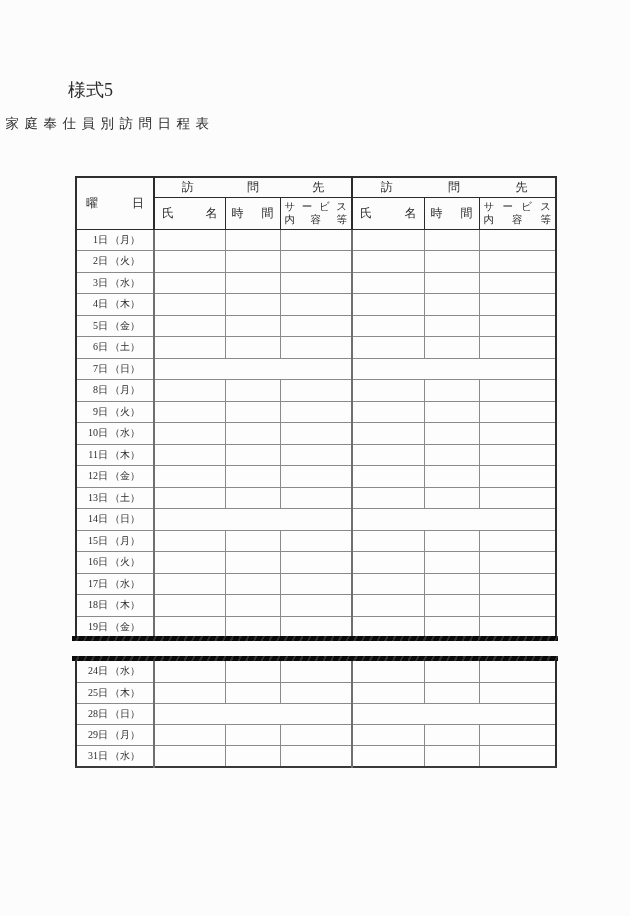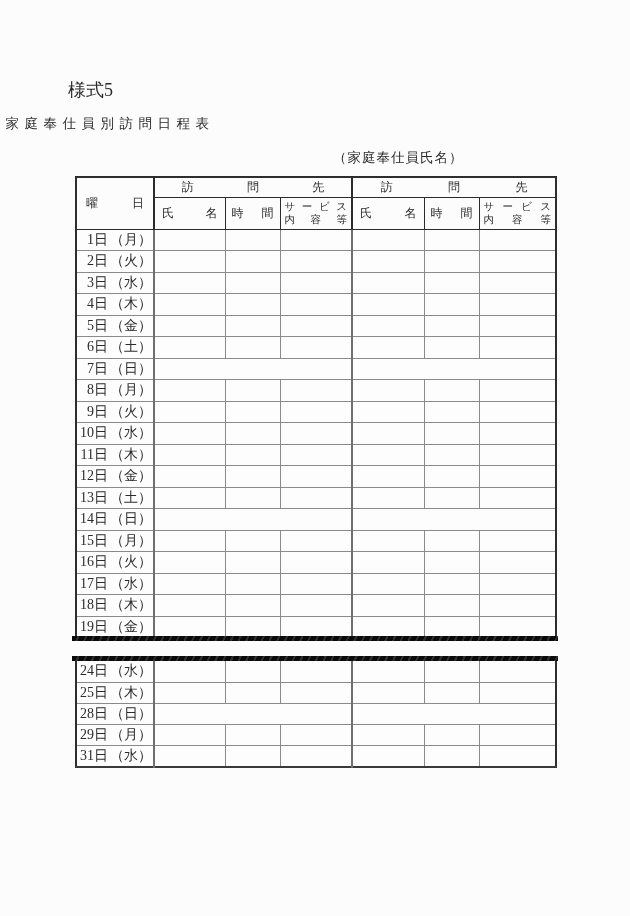--- a/index.html
+++ b/index.html
@@ -34,21 +34,21 @@
   .upper thead tr.grp-row{height:20px;}
   .upper thead tr.sub-row{height:32px;}
 
   tbody td{border:1px solid #8a8a8a;background:#fdfdfd;}
   tbody td:first-child{border-right:2px solid #6f6f6f;}
   tbody td.group-start{border-left:2px solid #6f6f6f;}
   .upper tbody tr{height:21.5px;}
   .lower tbody tr{height:21.2px;}
 
   td.day-cell{
-    display:table-cell;font-size:14px;vertical-align:middle;background:#fdfdfd;
+    display:table-cell;font-size:10px;vertical-align:middle;background:#fdfdfd;
   }
   .day-inner{display:flex;align-items:center;padding-left:3px;}
   .day-num{display:inline-block;width:28px;text-align:right;}
   .day-week{margin-left:2px;}
 
   .spread{display:flex;justify-content:space-between;align-items:center;}
   .spread-around{display:flex;justify-content:space-around;align-items:center;}
   .pad-day{padding:0 9px;}
   .pad-name{padding:0 7px;}
   .pad-time{padding:0 6px;}
@@ -64,21 +64,20 @@
 </style>
 </head>
 <body>
 
 <div class="page">
 
   <div class="form-label">様式5</div>
 
   <div class="doc-title">家庭奉仕員別訪問日程表</div>
 
-  <div class="doc-subtitle">（家庭奉仕員氏名）</div>
 
   <table class="sched upper">
     <colgroup>
       <col style="width:78px">
         <col style="width:71px">
         <col style="width:55px">
         <col style="width:72px">
       <col style="width:72px">
         <col style="width:55px">
         <col style="width:77px">

